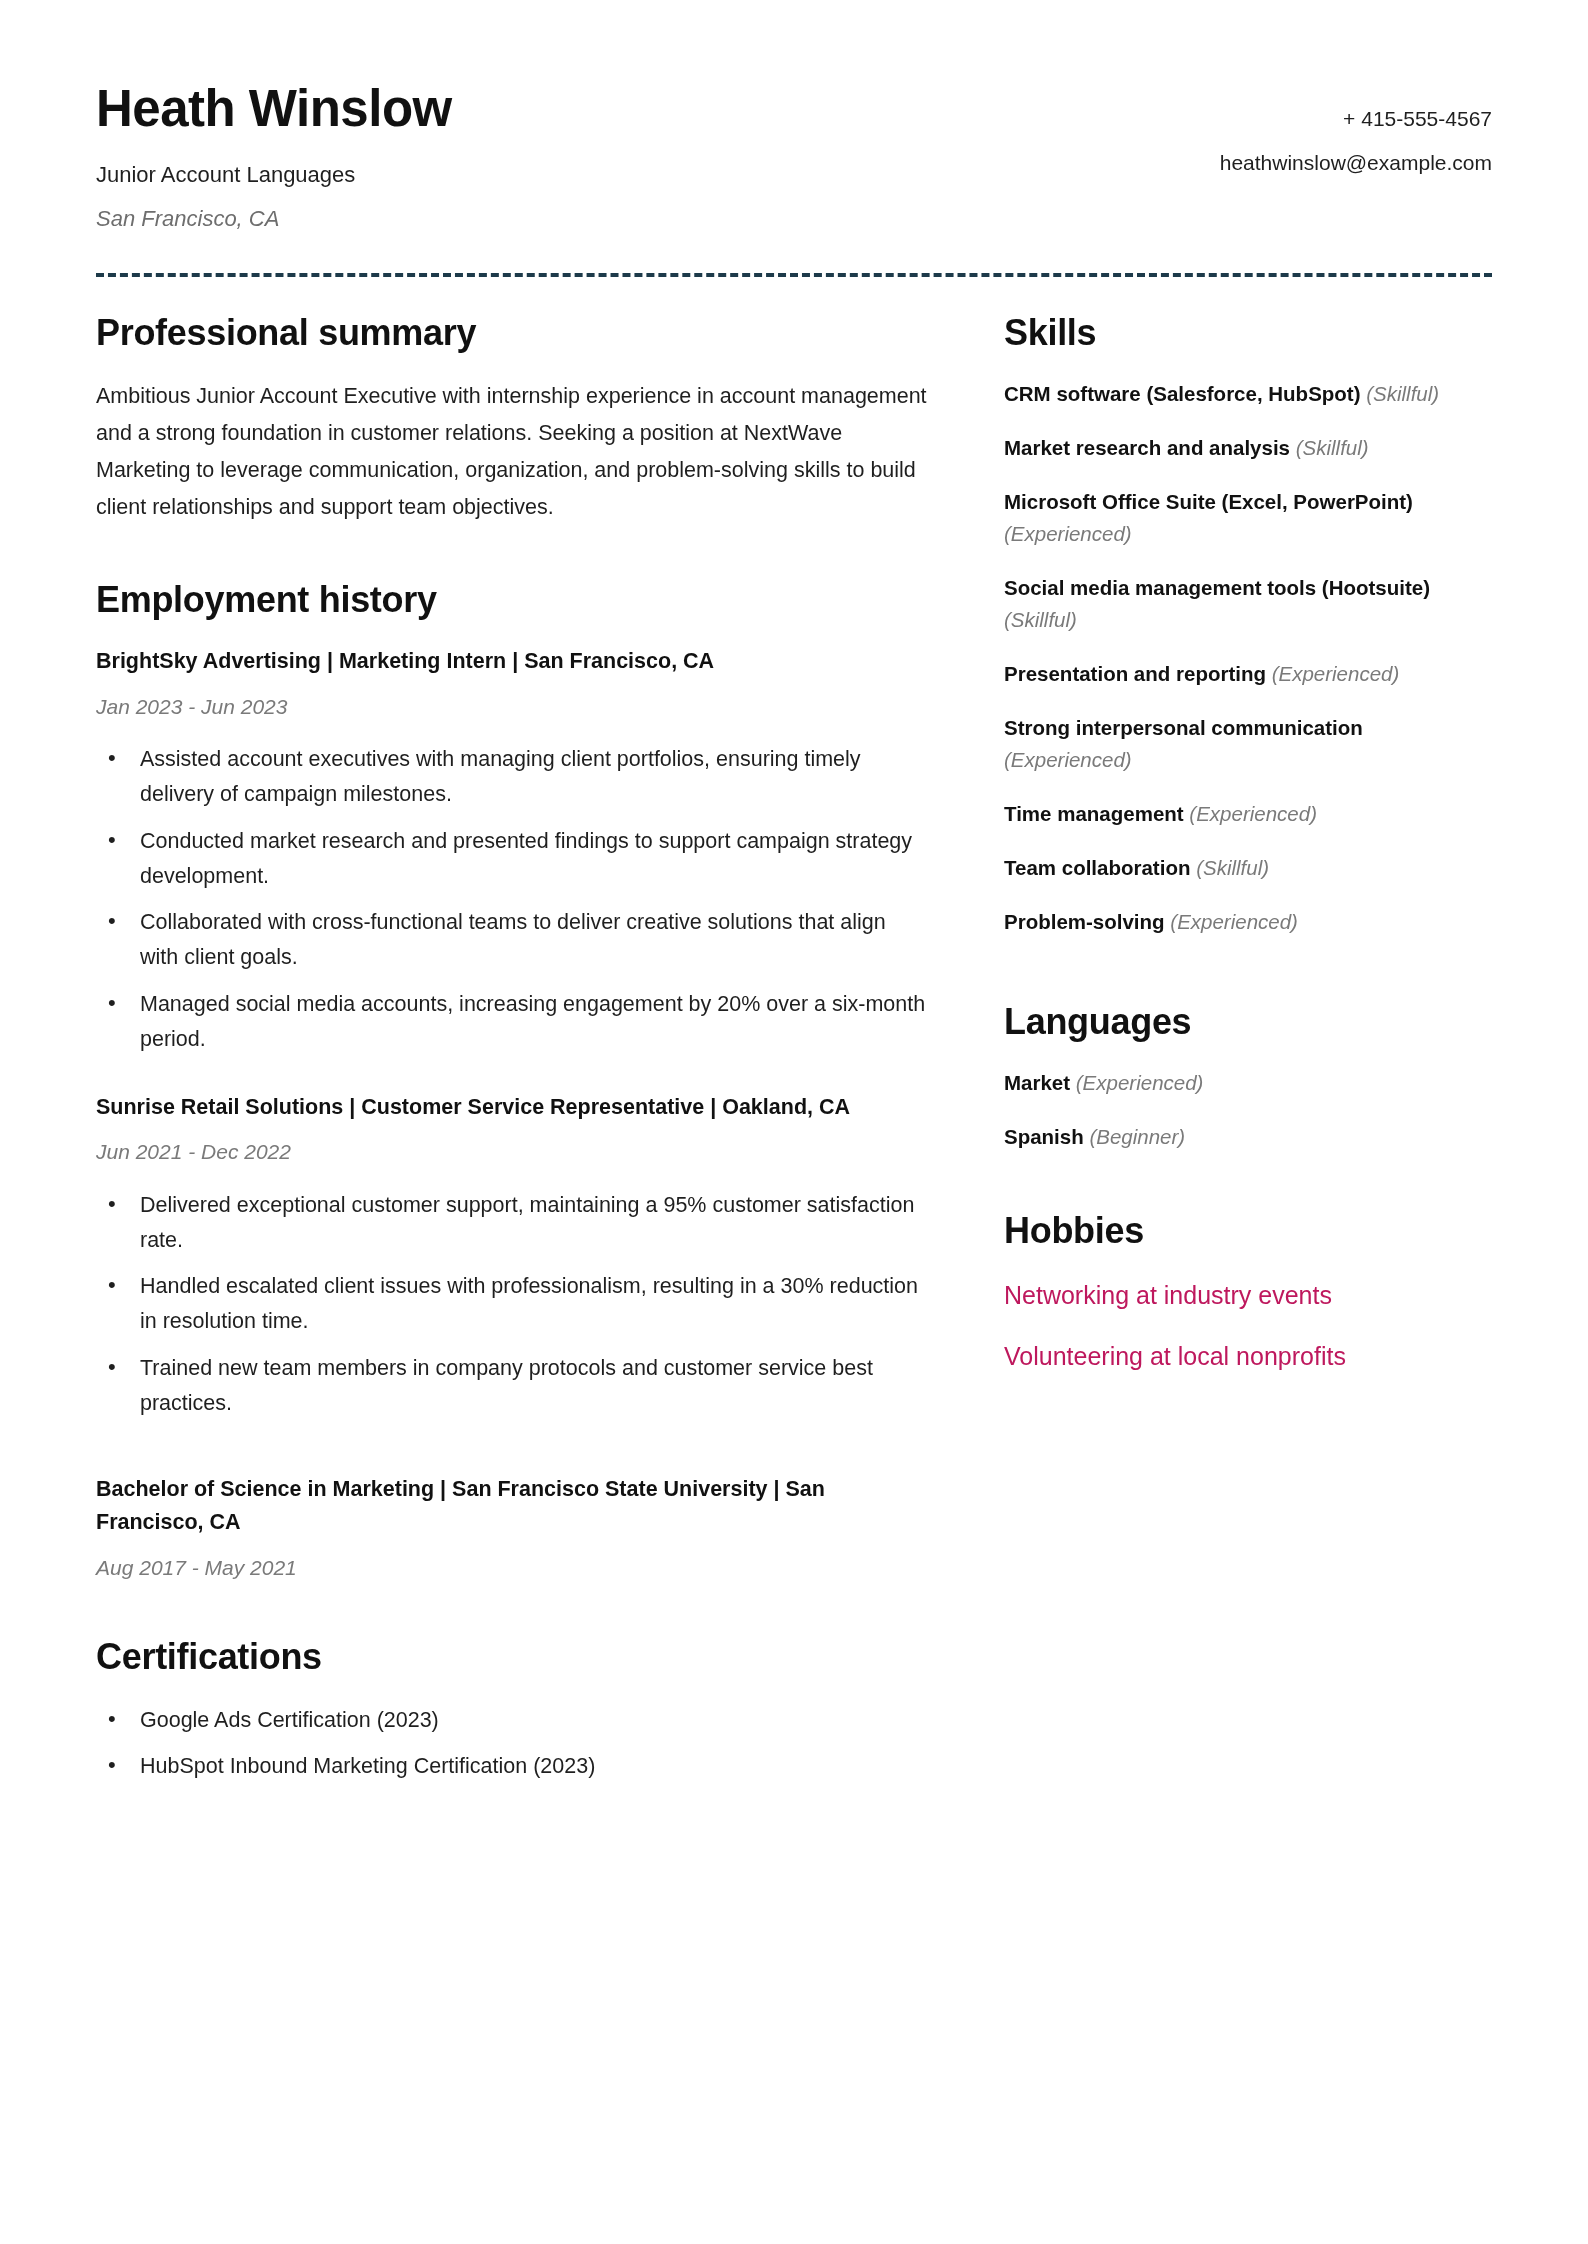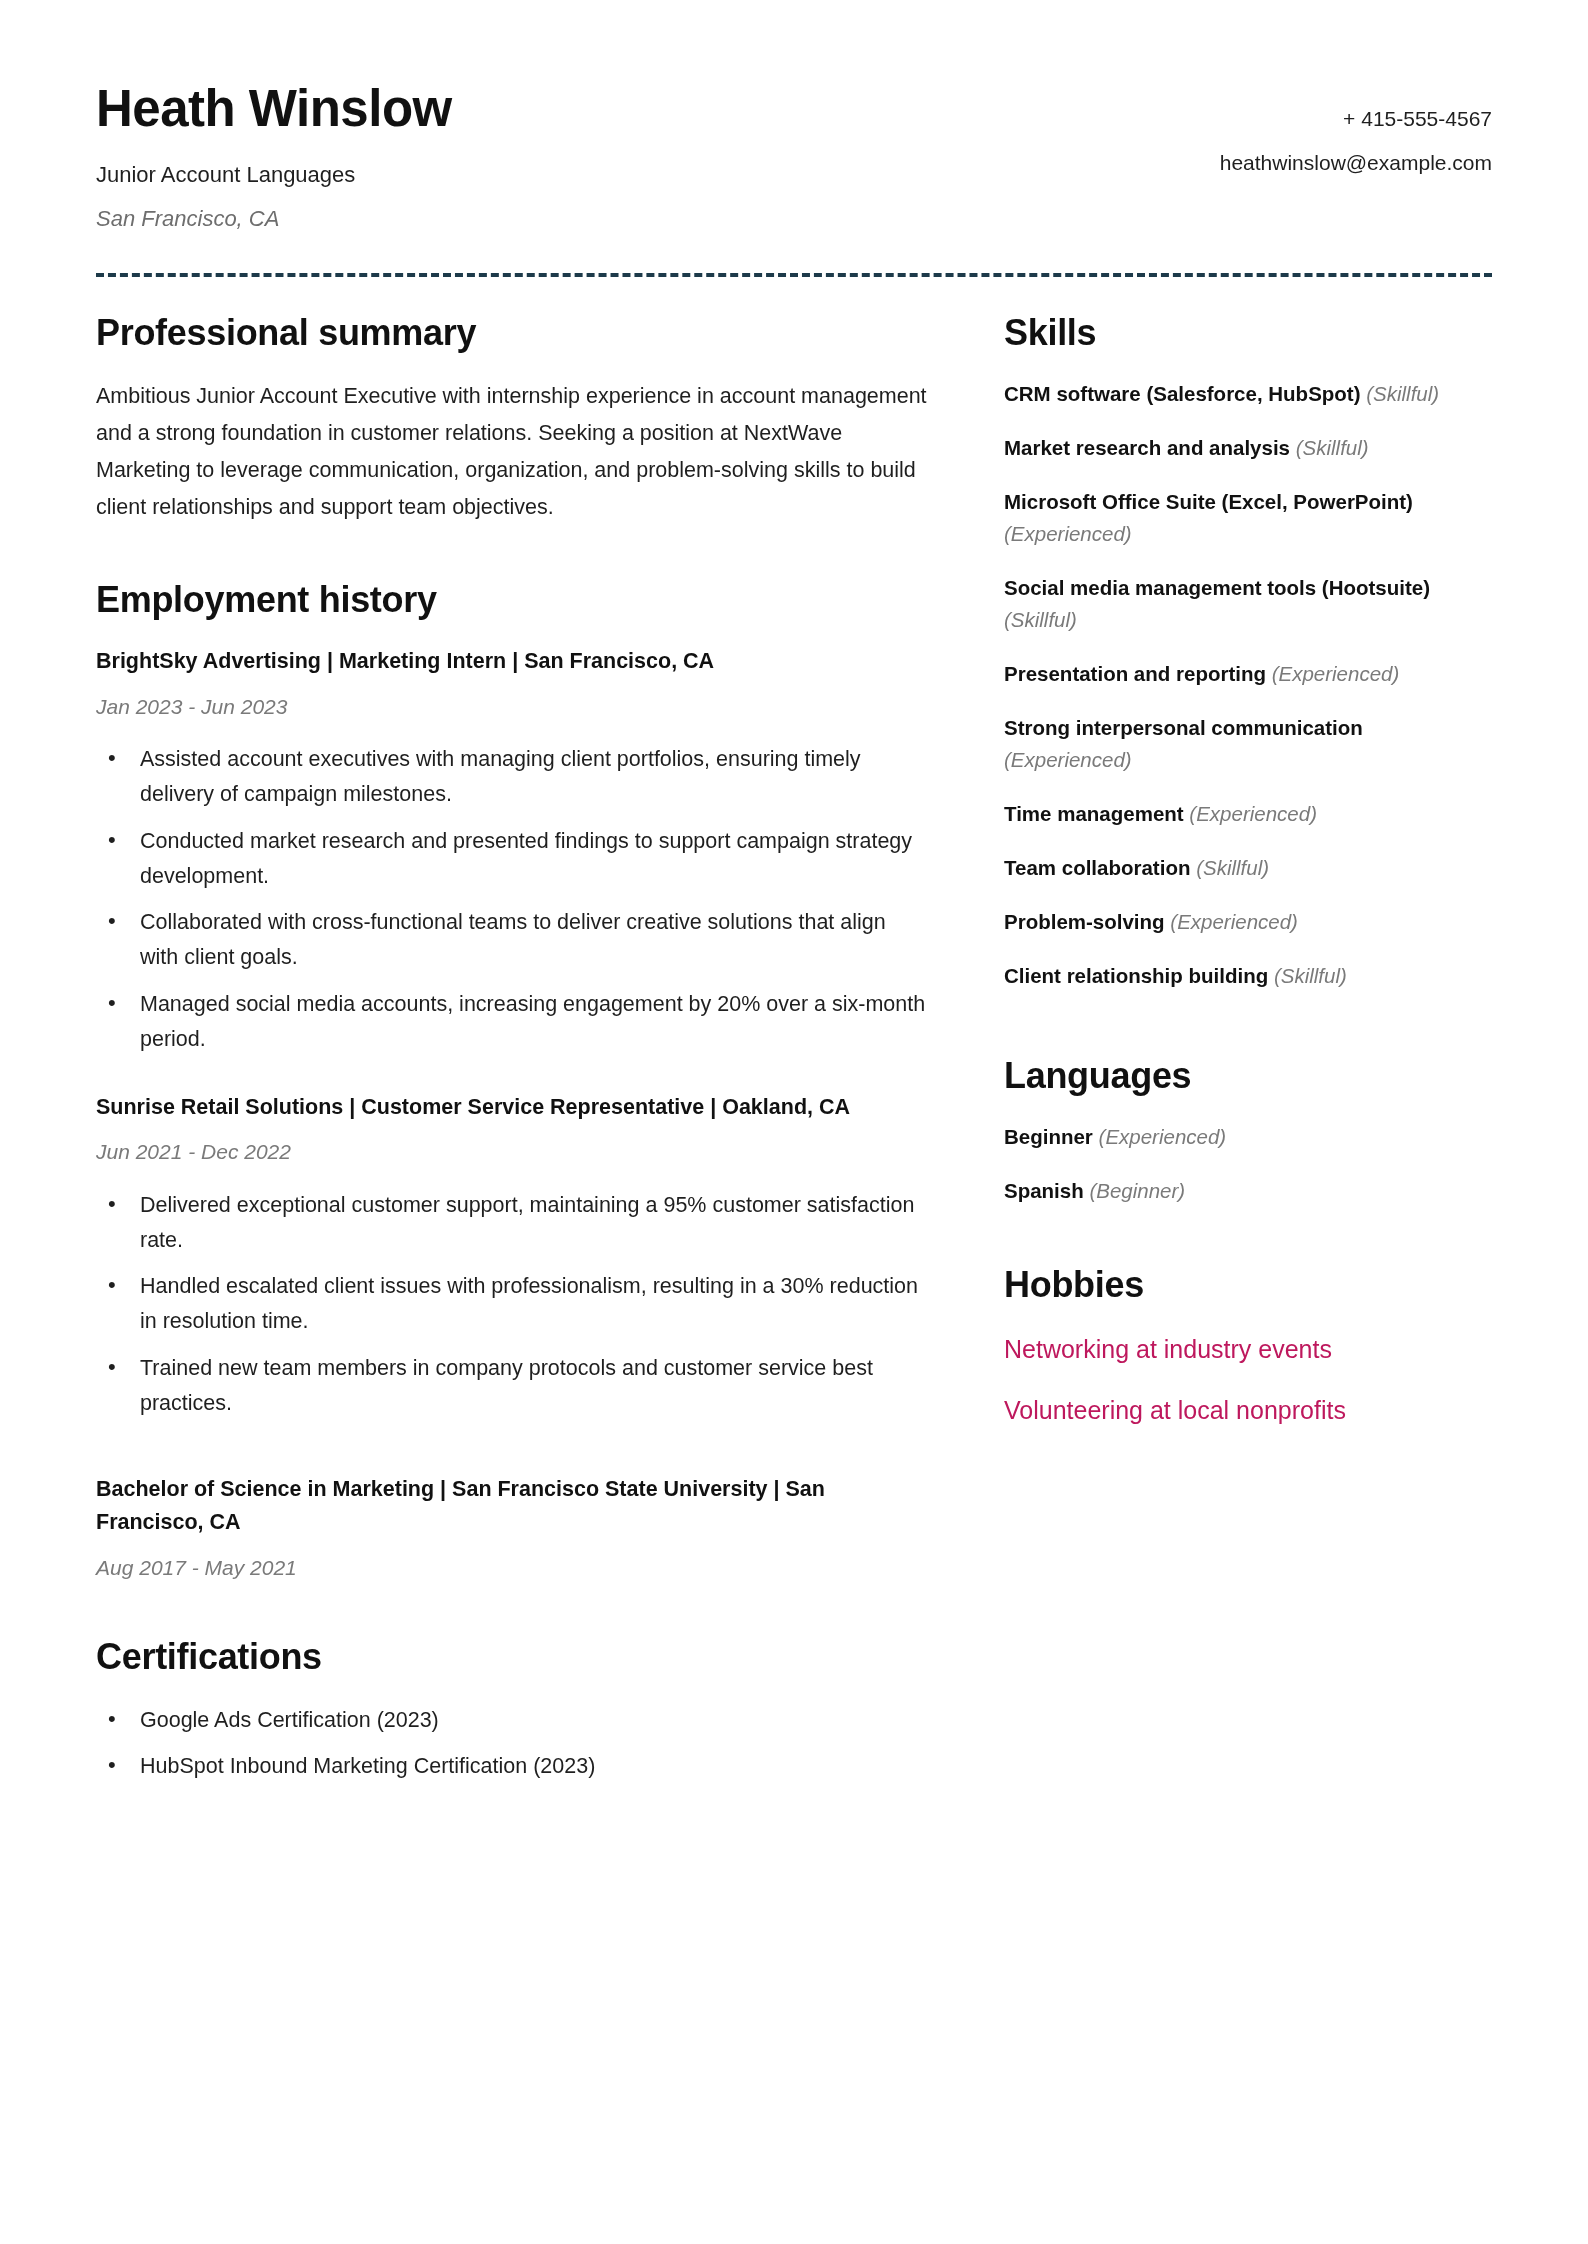--- a/index.html
+++ b/index.html
@@ -299,30 +299,26 @@
           <span class="skill-level">(Experienced)</span>
         </p>
         <p class="side-item">
           <span class="skill-name">Team collaboration</span>
           <span class="skill-level">(Skillful)</span>
         </p>
         <p class="side-item">
           <span class="skill-name">Problem-solving</span>
           <span class="skill-level">(Experienced)</span>
         </p>
-        <p class="side-item">
-          <span class="skill-name">Client relationship building</span>
-          <span class="skill-level">(Skillful)</span>
-        </p>
       </div>
 
       <div class="side-section">
         <h2 class="section-title">Languages</h2>
         <p class="side-item">
-          <span class="skill-name">Beginner</span>
+          <span class="skill-name">Market</span>
           <span class="skill-level">(Experienced)</span>
         </p>
         <p class="side-item">
           <span class="skill-name">Spanish</span>
           <span class="skill-level">(Beginner)</span>
         </p>
       </div>
 
       <div class="side-section">
         <h2 class="section-title">Hobbies</h2>

